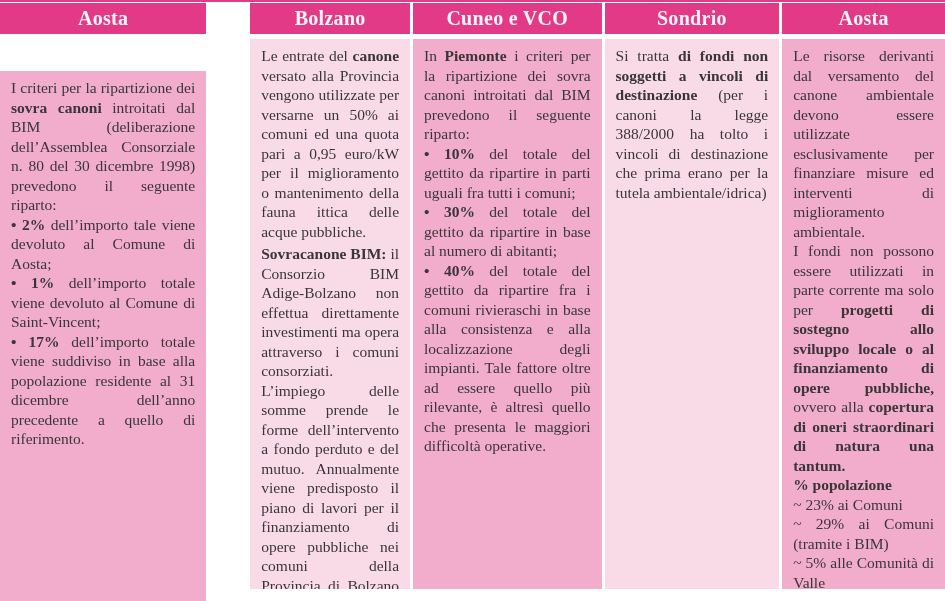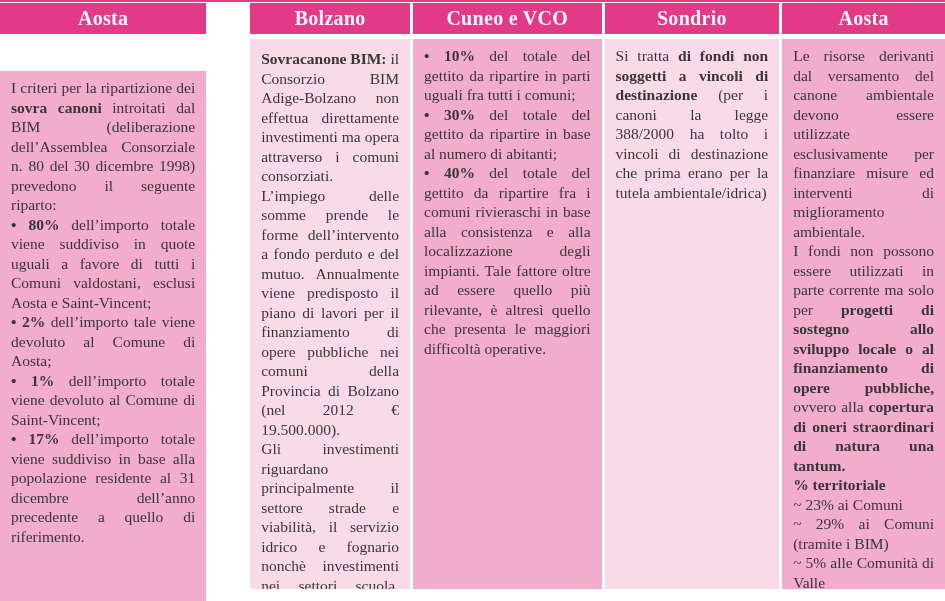--- a/index.html
+++ b/index.html
@@ -57,42 +57,43 @@
 <div class="table">
   <div class="top-rule"></div>
   <div class="cols">
 
     <section class="col shade-dark">
       <header class="col-header">
         <span>Aosta</span>
       </header>
       <div class="col-body">
           <p><span>I criteri per la ripartizione dei </span><b>sovra canoni</b><span> introitati dal BIM (deliberazione dell’Assemblea Consorziale n. 80 del 30 dicembre 1998) prevedono il seguente riparto:</span></p>
-          <p><b>• 80%</b><span> dell’importo totale viene suddiviso in quote uguali a favore di tutti i Comuni valdostani, esclusi Aosta e Saint-Vincent;</span></p>
           <p><b>• 2%</b><span> dell’importo tale viene devoluto al Comune di Aosta;</span></p>
           <p><b>• 1%</b><span> dell’importo totale viene devoluto al Comune di Saint-Vincent;</span></p>
           <p><b>• 17%</b><span> dell’importo totale viene suddiviso in base alla popolazione residente al 31 dicembre dell’anno precedente a quello di riferimento.</span></p>
         </div>
     </section>
 
     <section class="col shade-light">
       <header class="col-header">
         <span>Bolzano</span>
       </header>
       <div class="col-body">
+          <p><span>Le entrate del </span><b>canone</b><span> versato alla Provincia vengono utilizzate per versarne un 50% ai comuni ed una quota pari a 0,95 euro/kW per il miglioramento o mantenimento della fauna ittica delle acque pubbliche.</span></p>
           <p class="gap"><b>Sovracanone BIM:</b><span> il Consorzio BIM Adige-Bolzano non effettua direttamente investimenti ma opera attraverso i comuni consorziati. L’impiego delle somme prende le forme dell’intervento a fondo perduto e del mutuo. Annualmente viene predisposto il piano di lavori per il finanziamento di opere pubbliche nei comuni della Provincia di Bolzano (nel 2012 € 19.500.000).</span></p>
           <p><span>Gli investimenti riguardano principalmente il settore strade e viabilità, il servizio idrico e fognario nonchè investimenti nei settori scuola, cultura e sport.</span></p>
         </div>
     </section>
 
     <section class="col shade-dark">
       <header class="col-header">
         <span>Cuneo e VCO</span>
       </header>
       <div class="col-body">
+          <p><span>In </span><b>Piemonte</b><span> i criteri per la ripartizione dei sovra canoni introitati dal BIM prevedono il seguente riparto:</span></p>
           <p><b>• 10%</b><span> del totale del gettito da ripartire in parti uguali fra tutti i comuni;</span></p>
           <p><b>• 30%</b><span> del totale del gettito da ripartire in base al numero di abitanti;</span></p>
           <p><b>• 40%</b><span> del totale del gettito da ripartire fra i comuni rivieraschi in base alla consistenza e alla localizzazione degli impianti. Tale fattore oltre ad essere quello più rilevante, è altresì quello che presenta le maggiori difficoltà operative.</span></p>
         </div>
     </section>
 
     <section class="col shade-light">
       <header class="col-header">
         <span>Sondrio</span>
       </header>
@@ -101,21 +102,21 @@
         </div>
     </section>
 
     <section class="col shade-dark">
       <header class="col-header">
         <span>Aosta</span>
       </header>
       <div class="col-body">
           <p><span>Le risorse derivanti dal versamento del canone ambientale devono essere utilizzate esclusivamente per finanziare misure ed interventi di miglioramento ambientale.</span></p>
           <p><span>I fondi non possono essere utilizzati in parte corrente ma solo per </span><b>progetti di sostegno allo sviluppo locale o al finanziamento di opere pubbliche,</b><span> ovvero alla </span><b>copertura di oneri straordinari di natura una tantum.</b></p>
-          <p><b>% territoriale</b></p>
+          <p><b>% popolazione</b></p>
           <p><span>~ 23% ai Comuni</span></p>
           <p><span>~ 29% ai Comuni (tramite i BIM)</span></p>
           <p><span>~ 5% alle Comunità di Valle</span></p>
         </div>
     </section>
 
   </div>
 </div>
 
 </body></html>

